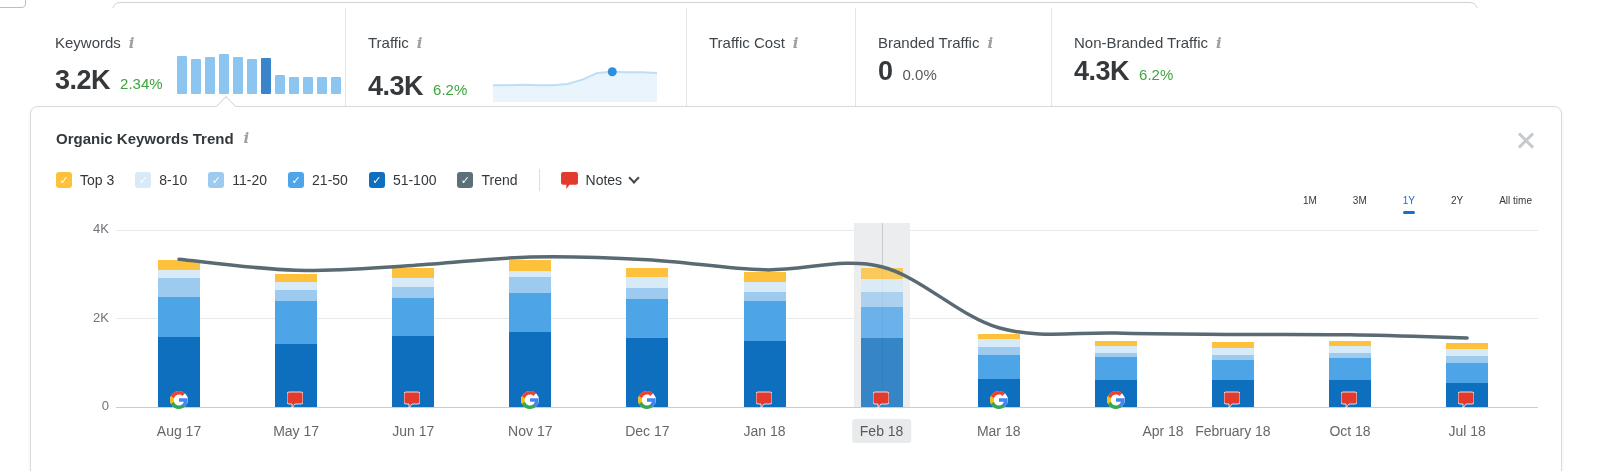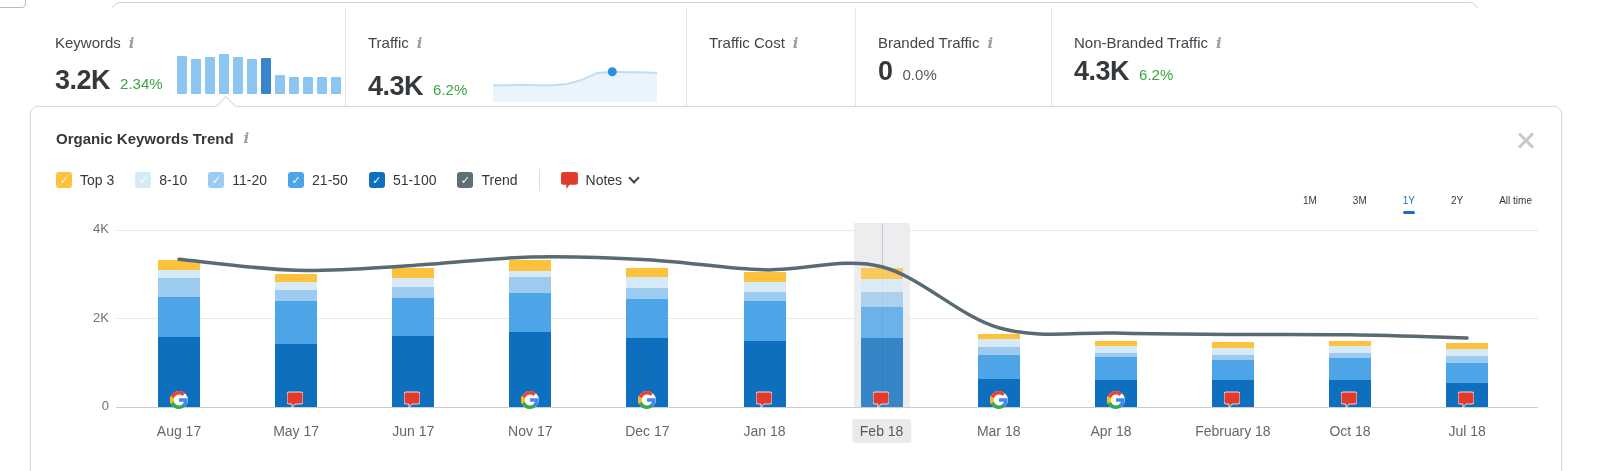--- a/index.html
+++ b/index.html
@@ -365,18 +365,18 @@
     </div>
   <div class="xlabels" id="xlabels">
       <span class="xlab" style="left: 63px;">Aug 17</span>
       <span class="xlab" style="left: 180.1px;">May 17</span>
       <span class="xlab" style="left: 297.2px;">Jun 17</span>
       <span class="xlab" style="left: 414.3px;">Nov 17</span>
       <span class="xlab" style="left: 531.4px;">Dec 17</span>
       <span class="xlab" style="left: 648.5px;">Jan 18</span>
       <span class="xlab hl" style="left: 765.6px;">Feb 18</span>
       <span class="xlab" style="left: 882.7px;">Mar 18</span>
-      <span class="xlab" style="left: 995px;">Apr 18</span>
+      <span class="xlab" style="left: 1047px;">Apr 18</span>
       <span class="xlab" style="left: 1116.9px;">February 18</span>
       <span class="xlab" style="left: 1234px;">Oct 18</span>
       <span class="xlab" style="left: 1351.1px;">Jul 18</span>
     </div>
 </div>
 
 </body></html>

